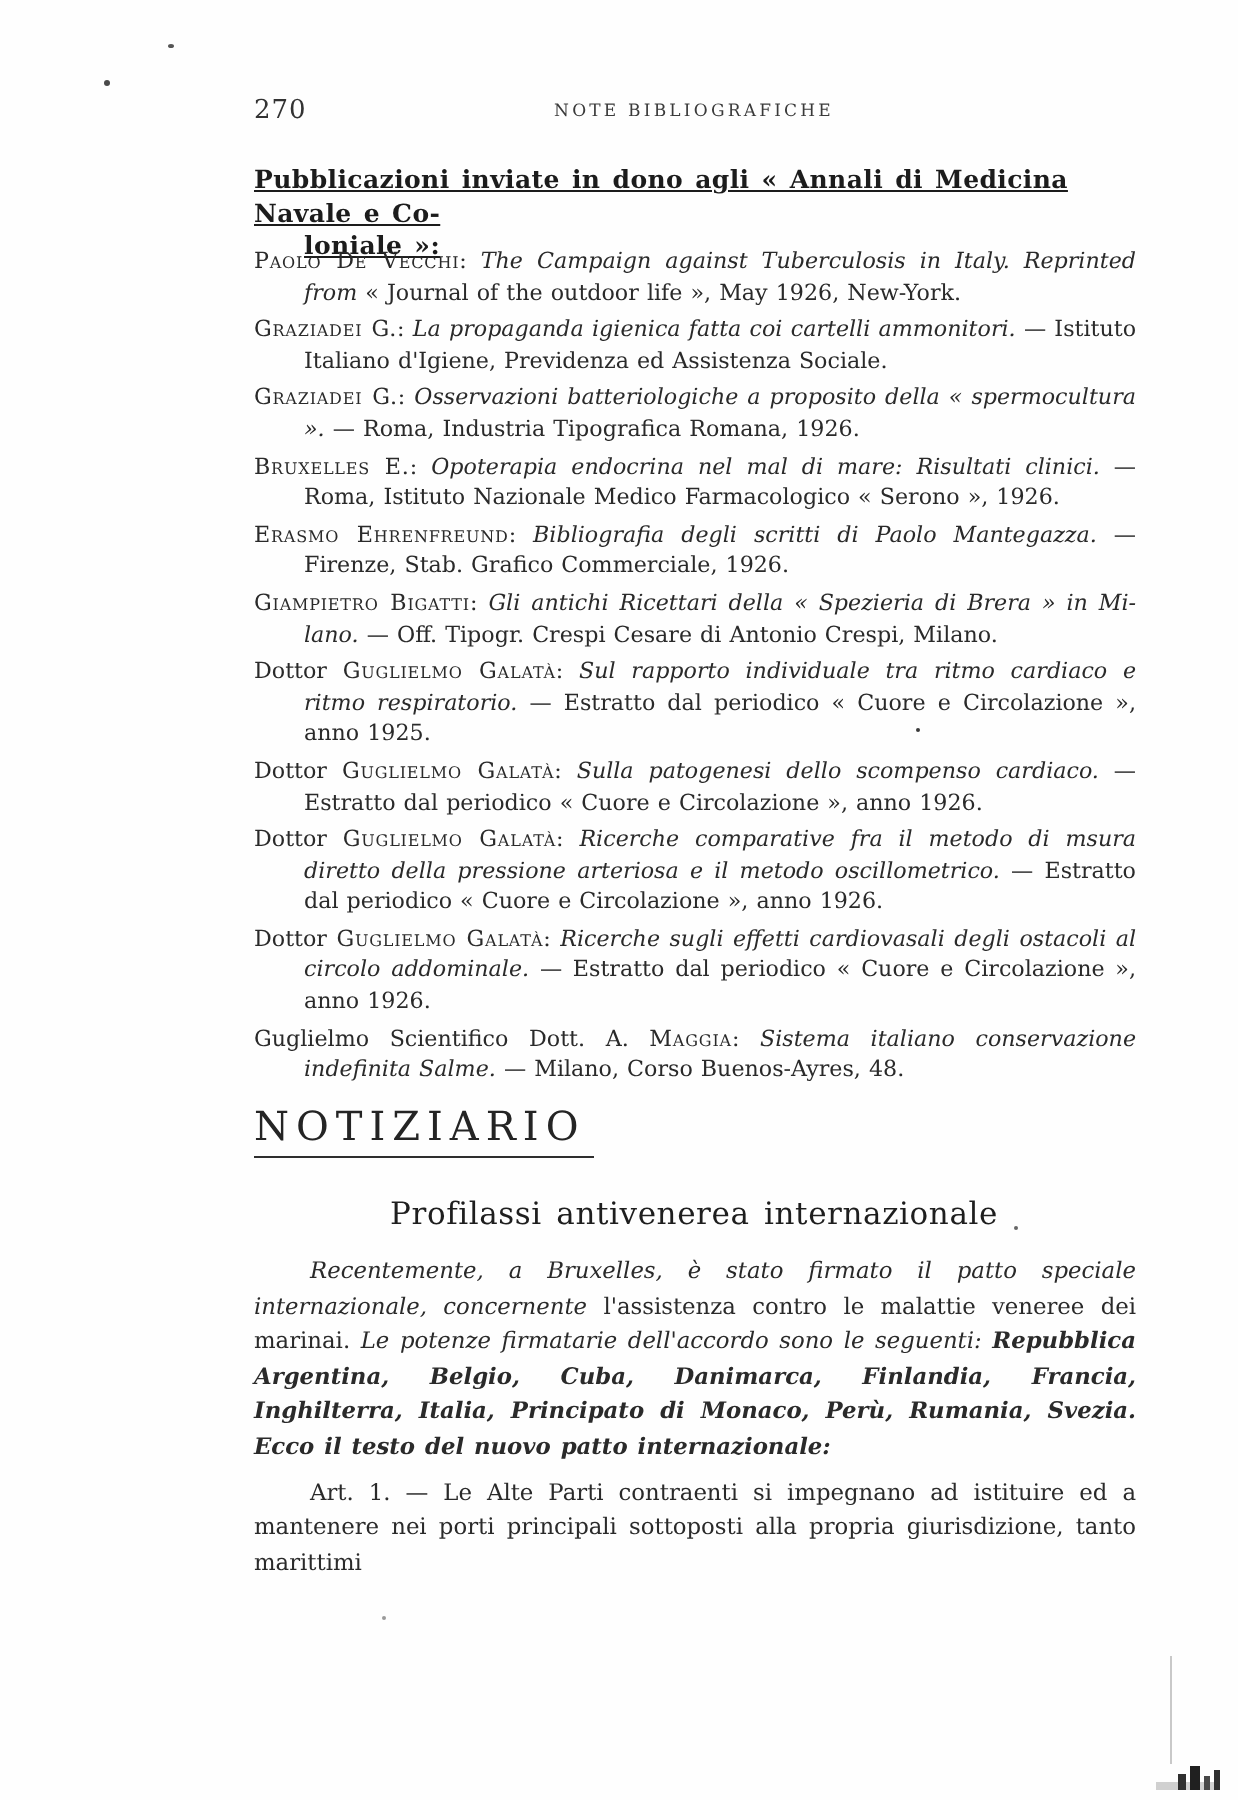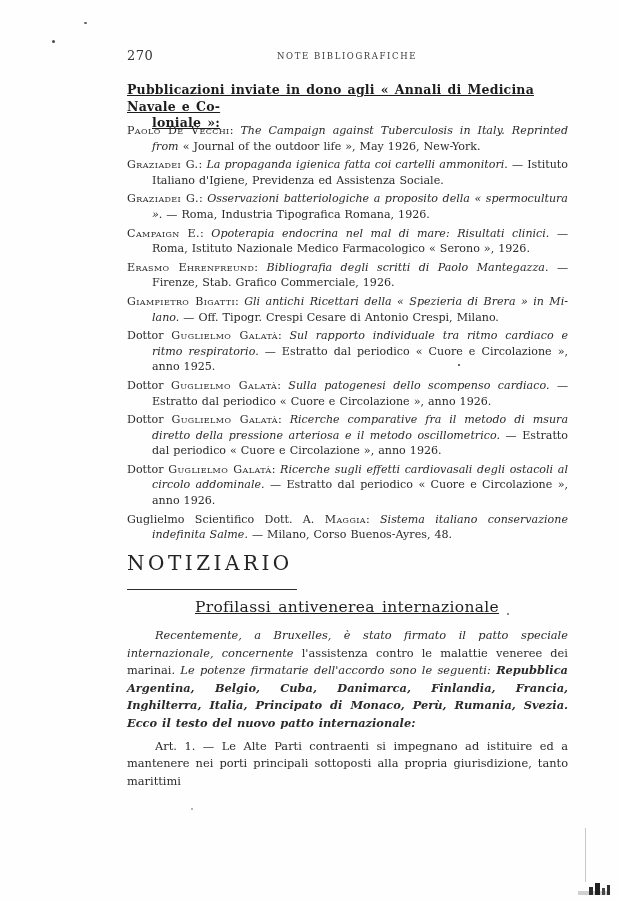--- a/index.html
+++ b/index.html
@@ -41,26 +41,26 @@
   .sc{font-variant:small-caps;letter-spacing:0.4px;}
   .it{font-style:italic;}
   .bd{font-weight:bold;}
   .sect-heading{
     position:absolute;left:127px;top:551px;
     font-size:20px;color:#242424;
   }
   .sect-heading .underlined{
     letter-spacing:3.5px;
     border-bottom:1.5px solid #2e2e2e;
-    padding-bottom:14px;padding-right:4px;
+    padding-bottom:3px;padding-right:4px;
   }
   .article-title{
     position:absolute;left:127px;top:598px;width:440px;
     text-align:center;font-size:15.5px;color:#1e1e1e;
-    letter-spacing:0.3px;word-spacing:2px;text-decoration:underline;
+    letter-spacing:0.3px;word-spacing:2px;
   }
   .paras{
     position:absolute;left:127px;top:627px;width:441px;
     font-size:11.4px;line-height:17.6px;
   }
   .para{
     margin:0 0 5px 0;text-indent:28px;
     text-align:justify;text-align-last:left;
     word-spacing:1px;
   }
@@ -90,21 +90,21 @@
 
   <div class="bib-heading">
     <div>Pubblicazioni inviate in dono agli « Annali di Medicina Navale e Co-</div>
     <div class="hang">loniale »:</div>
   </div>
 
   <div class="entries">
       <div class="entry"><span class="sc">Paolo De Vecchi</span><span class="">: </span><span class="it">The Campaign against Tuberculosis in Italy. Reprinted from </span><span class="">« Journal of the outdoor life », May 1926, New-York.</span></div>
       <div class="entry"><span class="sc">Graziadei G.</span><span class="">: </span><span class="it">La propaganda igienica fatta coi cartelli ammonitori.</span><span class=""> — Istituto Italiano d'Igiene, Previdenza ed Assistenza Sociale.</span></div>
       <div class="entry"><span class="sc">Graziadei G.</span><span class="">: </span><span class="it">Osservazioni batteriologiche a proposito della « spermocultura ».</span><span class=""> — Roma, Industria Tipografica Romana, 1926.</span></div>
-      <div class="entry"><span class="sc">Campaign E.</span><span class="">: </span><span class="it">Opoterapia endocrina nel mal di mare: Risultati clinici.</span><span class=""> — Roma, Istituto Nazionale Medico Farmacologico « Serono », 1926.</span></div>
+      <div class="entry"><span class="sc">Bruxelles E.</span><span class="">: </span><span class="it">Opoterapia endocrina nel mal di mare: Risultati clinici.</span><span class=""> — Roma, Istituto Nazionale Medico Farmacologico « Serono », 1926.</span></div>
       <div class="entry"><span class="sc">Erasmo Ehrenfreund</span><span class="">: </span><span class="it">Bibliografia degli scritti di Paolo Mantegazza.</span><span class=""> — Firenze, Stab. Grafico Commerciale, 1926.</span></div>
       <div class="entry"><span class="sc">Giampietro Bigatti</span><span class="">: </span><span class="it">Gli antichi Ricettari della « Spezieria di Brera » in Mi-lano.</span><span class=""> — Off. Tipogr. Crespi Cesare di Antonio Crespi, Milano.</span></div>
       <div class="entry"><span class="">Dottor </span><span class="sc">Guglielmo Galatà</span><span class="">: </span><span class="it">Sul rapporto individuale tra ritmo cardiaco e ritmo respiratorio.</span><span class=""> — Estratto dal periodico « Cuore e Circolazione », anno 1925.</span></div>
       <div class="entry"><span class="">Dottor </span><span class="sc">Guglielmo Galatà</span><span class="">: </span><span class="it">Sulla patogenesi dello scompenso cardiaco.</span><span class=""> — Estratto dal periodico « Cuore e Circolazione », anno 1926.</span></div>
       <div class="entry"><span class="">Dottor </span><span class="sc">Guglielmo Galatà</span><span class="">: </span><span class="it">Ricerche comparative fra il metodo di msura diretto della pressione arteriosa e il metodo oscillometrico.</span><span class=""> — Estratto dal periodico « Cuore e Circolazione », anno 1926.</span></div>
       <div class="entry"><span class="">Dottor </span><span class="sc">Guglielmo Galatà</span><span class="">: </span><span class="it">Ricerche sugli effetti cardiovasali degli ostacoli al circolo addominale.</span><span class=""> — Estratto dal periodico « Cuore e Circolazione », anno 1926.</span></div>
       <div class="entry"><span class="">Guglielmo Scientifico Dott. A. </span><span class="sc">Maggia</span><span class="">: </span><span class="it">Sistema italiano conservazione indefinita Salme.</span><span class=""> — Milano, Corso Buenos-Ayres, 48.</span></div>
     </div>
 
   <div class="sect-heading">

